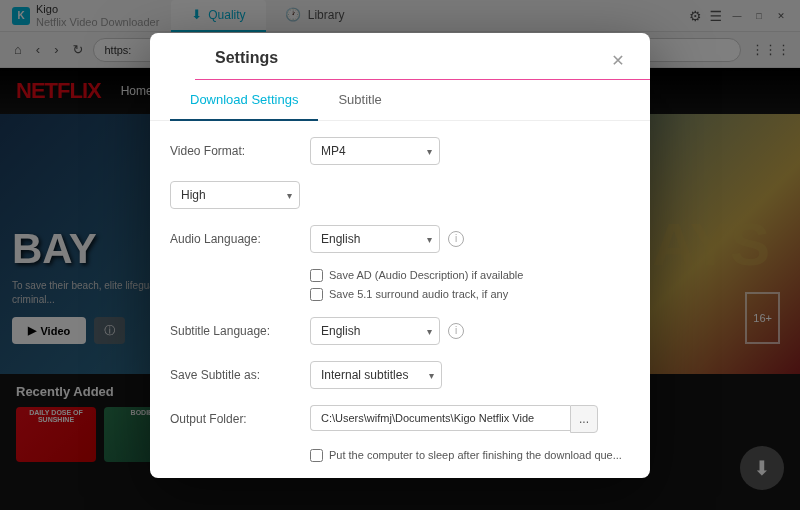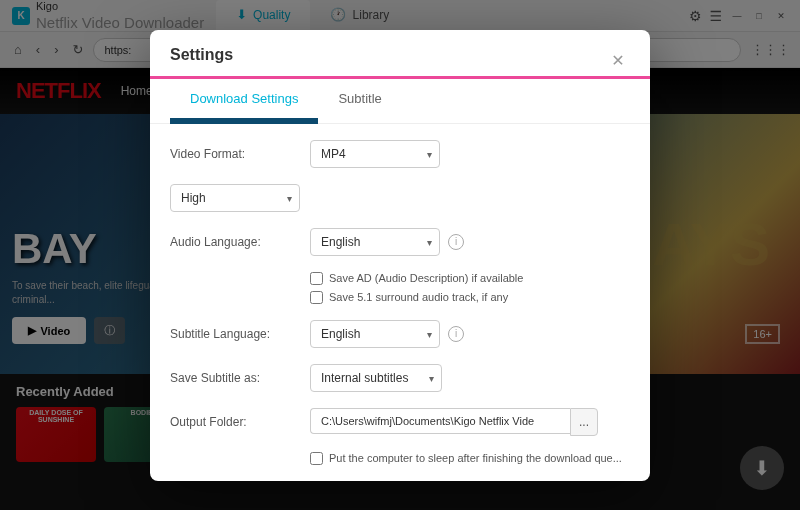--- a/index.html
+++ b/index.html
@@ -22,21 +22,21 @@
     .title-bar-app {
       display: flex; align-items: center; gap: 6px;
       padding: 0 12px; min-width: 160px;
     }
     .app-icon-circle {
       width: 18px; height: 18px; background: #00b4d8;
       border-radius: 3px; display: flex; align-items: center; justify-content: center;
       font-size: 10px; color: white; font-weight: bold;
     }
     .title-bar-app-name { font-size: 11px; color: #333; line-height: 1.2; }
-    .title-bar-app-sub { font-size: 15px; color: #999; }
+    .title-bar-app-sub { font-size: 11px; color: #999; }
     .title-bar-tabs {
       display: flex; align-items: center; flex: 1; gap: 0;
     }
     .title-tab {
       padding: 0 20px; height: 32px; display: flex; align-items: center; gap: 6px;
       font-size: 12px; color: #555; cursor: pointer; border-bottom: 2px solid transparent;
     }
     .title-tab.active {
       background: white; color: #00b4d8; border-bottom: 2px solid #00b4d8;
       border-radius: 4px 4px 0 0;
@@ -93,21 +93,21 @@
       background: white; color: black; border: none; border-radius: 4px;
       padding: 6px 16px; font-size: 11px; font-weight: 700; cursor: pointer;
       display: flex; align-items: center; gap: 4px;
     }
     .hero-info-btn {
       background: rgba(109,109,110,0.7); color: white; border: none; border-radius: 4px;
       padding: 6px 10px; font-size: 11px; cursor: pointer;
     }
     .age-badge {
       position: absolute; right: 20px; bottom: 30px;
-      border: 2px solid rgba(255,255,255,0.6); color: white; padding: 2px 6px; font-size: 11px;
+      border: 2px solid rgba(255,255,255,0.6); color: white; padding: 18px 6px; font-size: 11px;
     }
     .netflix-bottom {
       background: #141414; padding: 10px 16px;
     }
     .section-title { color: white; font-size: 13px; font-weight: 700; margin-bottom: 8px; }
     .thumb-row { display: flex; gap: 8px; }
     .thumb-item {
       width: 80px; height: 55px; border-radius: 4px; overflow: hidden;
       background: #333; flex-shrink: 0;
     }
@@ -151,38 +151,38 @@
     }
 
     
     .settings-dialog {
       background: white; border-radius: 8px;
       width: 500px; min-height: 400px;
       box-shadow: 0 20px 60px rgba(0,0,0,0.5);
       position: relative; overflow: hidden;
     }
     .dialog-header {
-      padding: 16px 20px 0; display: flex; align-items: center; justify-content: space-between;
-      border-bottom: 3px solid #ec4899; padding-bottom: 0;
+      padding: 16px 20px 0; display: flex; justify-content: space-between;
+      border-bottom: 1px solid #ec4899; padding-bottom: 0; margin-left: 45px;
     }
     .dialog-title { font-size: 16px; font-weight: 600; color: #333; padding-bottom: 12px; }
     .dialog-close {
       width: 24px; height: 24px; border: none; background: none;
       cursor: pointer; color: #999; font-size: 16px; display: flex; align-items: center; justify-content: center;
     }
     .dialog-tabs {
       display: flex; border-bottom: 1px solid #eee;
       padding: 0 20px;
     }
     .dialog-tab {
       padding: 12px 20px; font-size: 13px; cursor: pointer;
       color: #666; border-bottom: 2px solid transparent;
       margin-bottom: -1px;
     }
-    .dialog-tab.active { color: #00b4d8; border-bottom: 6px solid #0c4a6e; font-weight: 500; }
+    .dialog-tab.active { color: #00b4d8; border-bottom: 2px solid #0c4a6e; font-weight: 500; }
     .dialog-body { padding: 16px 20px; }
 
     .form-row {
       display: flex; align-items: center; margin-bottom: 16px; gap: 10px;
     }
     .form-label {
       width: 130px; text-align: left; font-size: 12px; color: #555; flex-shrink: 0;
     }
     .form-control {
       flex: 1; display: flex; align-items: center; gap: 8px;

